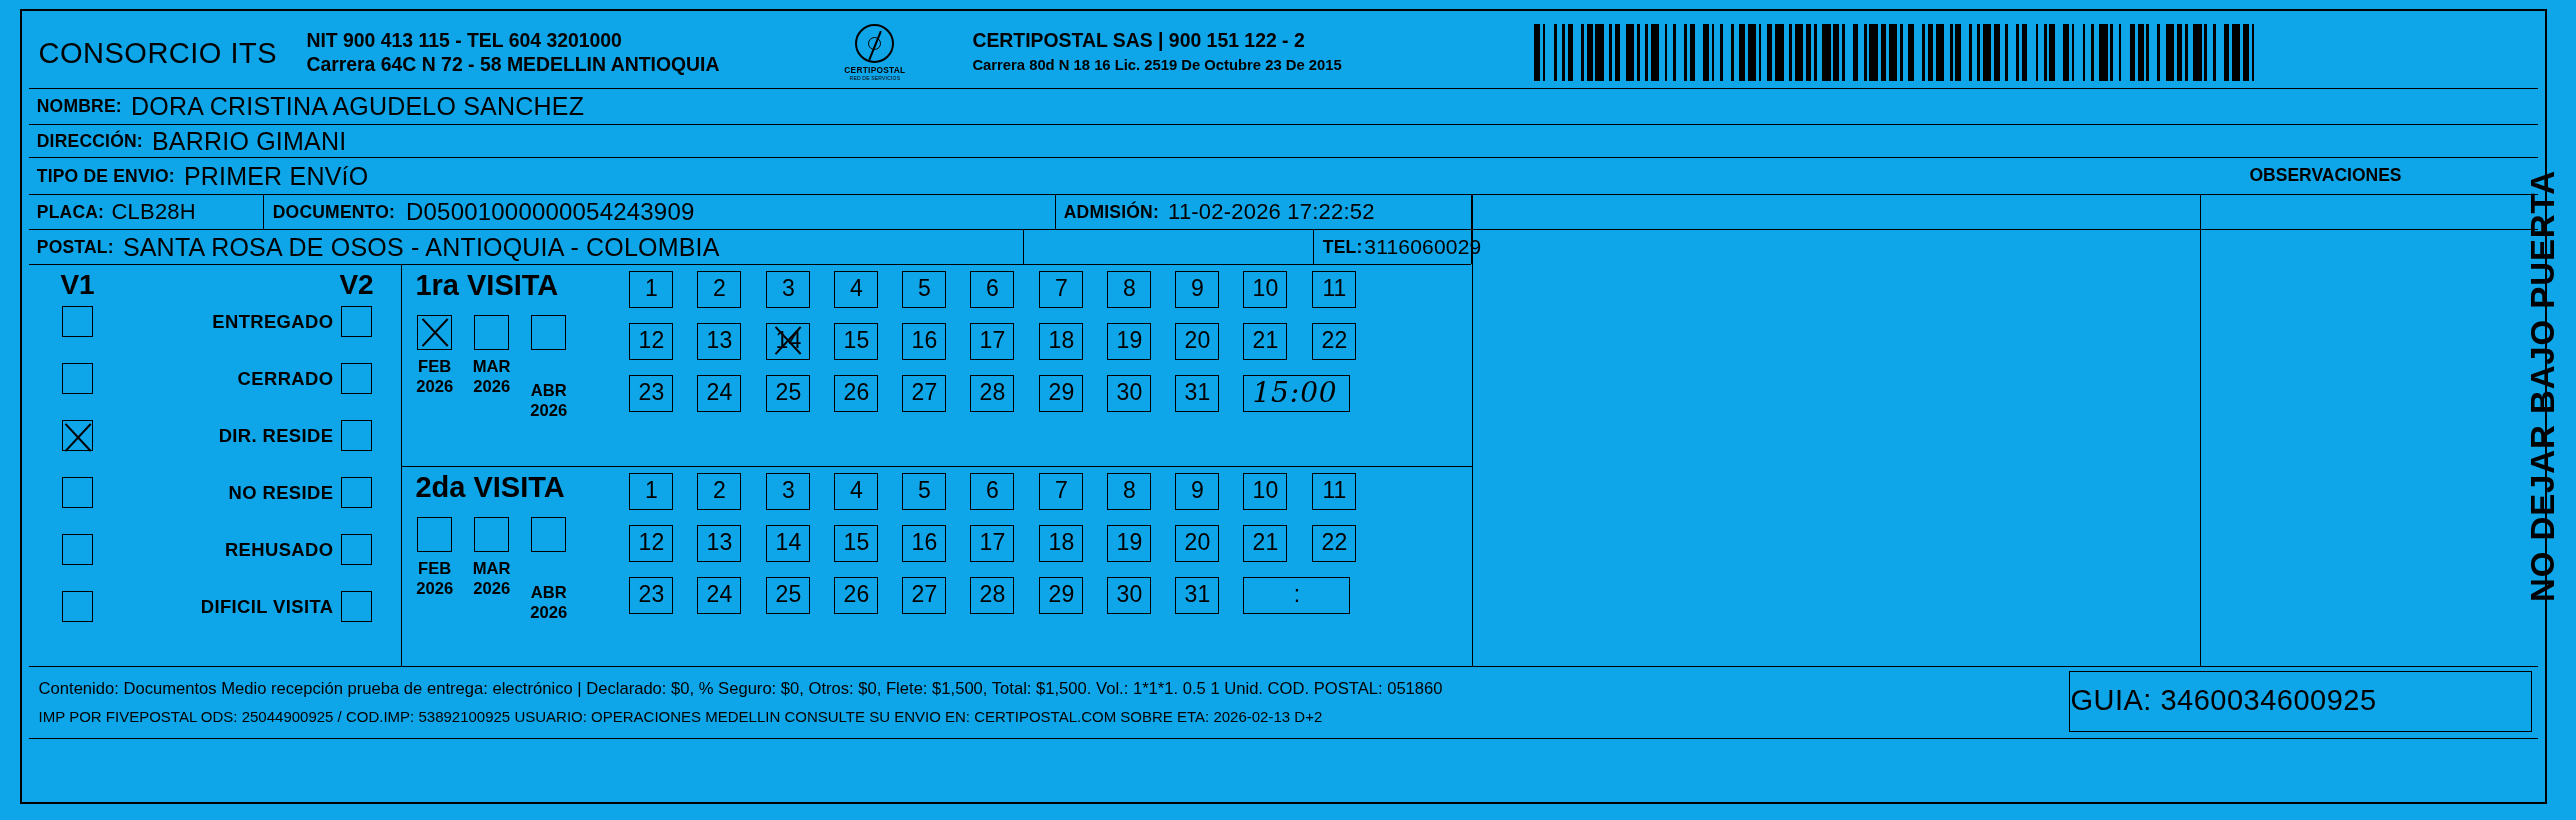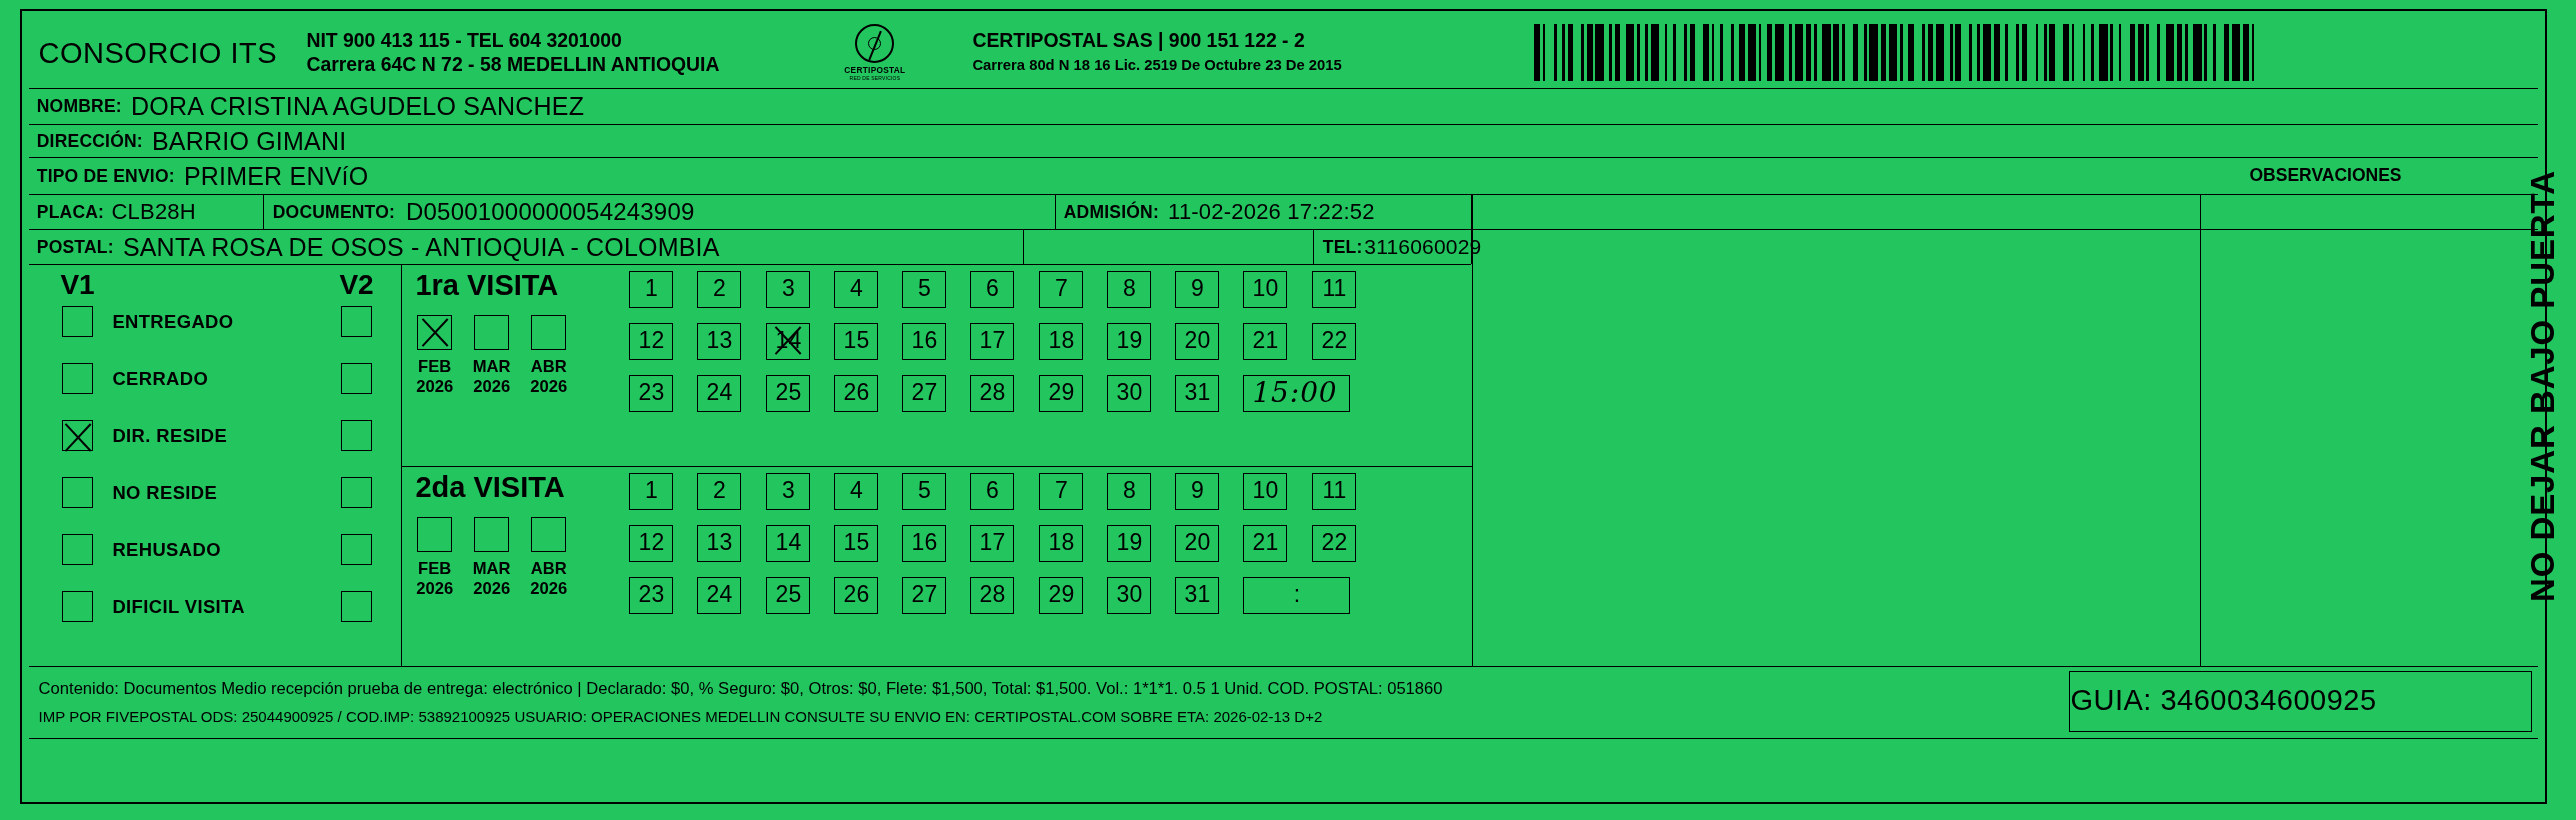--- a/index.html
+++ b/index.html
@@ -12,21 +12,21 @@
     height: 821px;
     font-family: "Liberation Sans", sans-serif;
     color: #000;
     overflow: hidden;
   }
   .sheet {
     position: absolute;
     left: 0; top: 0;
     width: 2576px;
     height: 821px;
-    background: #22c55e;
+    background: #0ea5e9;
   }
   
   .label-frame {
     position: absolute;
     left: 20px;
     top: 9.2px;
     width: 2527px;
     height: 795px;
     border: 2.8px solid #000;
     box-sizing: border-box;
@@ -255,21 +255,21 @@
     width: 31px; height: 31px;
     border: 1.8px solid #000;
     box-sizing: border-box;
   }
   .chk.left { left: 33px; }
   .chk.right { left: 312px; }
   .status-name {
     position: absolute;
     left: 83px;
     width: 221px;
-    text-align: left;
+    text-align: right;
     font-size: 18.4px;
     font-weight: bold;
     letter-spacing: 0.4px;
     line-height: 31px;
   }
   .xmark {
     position: absolute;
     left: 0; top: 0;
     width: 100%; height: 100%;
   }
@@ -319,21 +319,21 @@
     position: absolute;
     top: 42px;
     width: 55px;
     text-align: center;
     font-size: 16.6px;
     font-weight: bold;
     line-height: 19.4px;
   }
   .ml1 { left: -10px; }
   .ml2 { left: 47px; }
-  .ml3 { left: 104px; }
+  .ml3 { left: 104px; margin-top: 24px; }
 
   .daygrid {
     position: absolute;
     left: 227px;
     top: 5.5px;
     width: 830px;
   }
   .dayrow {
     position: relative;
     height: 52px;

